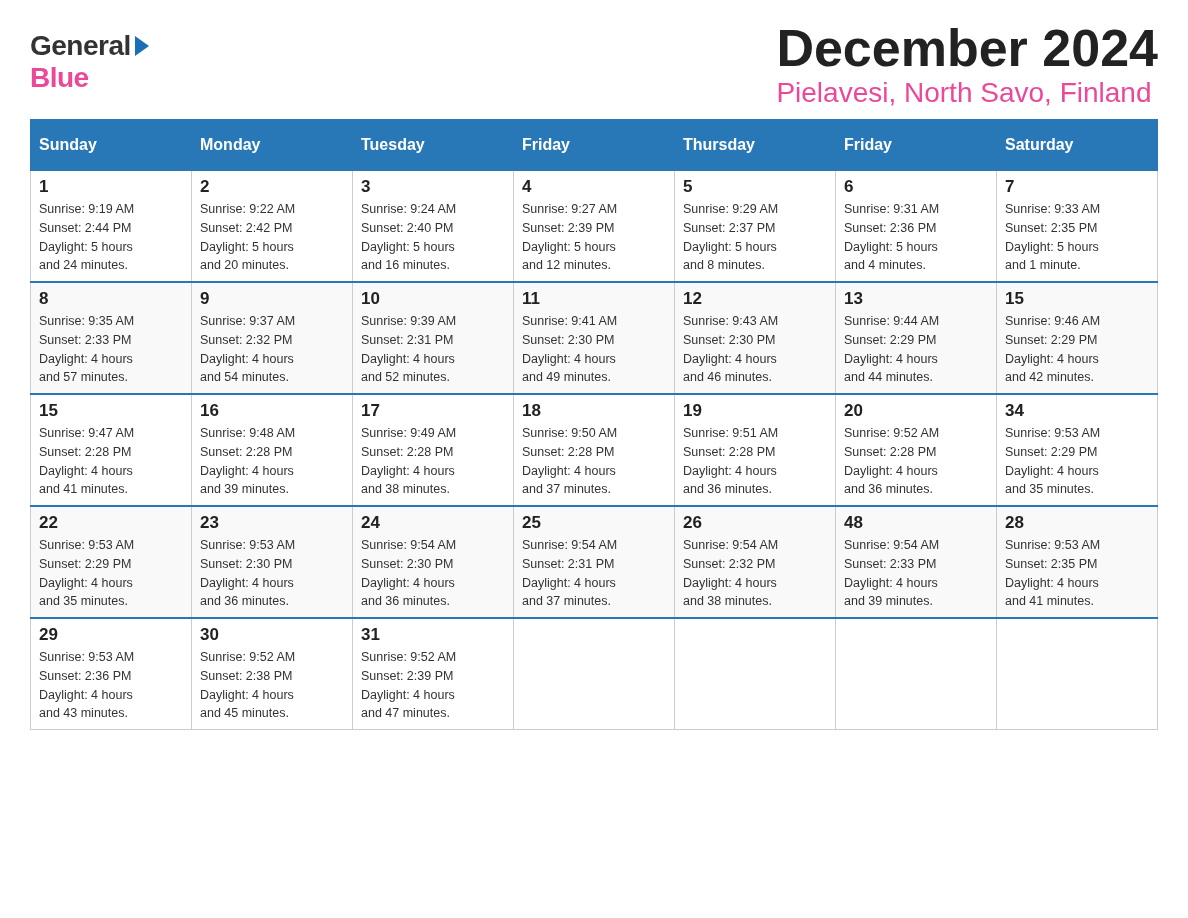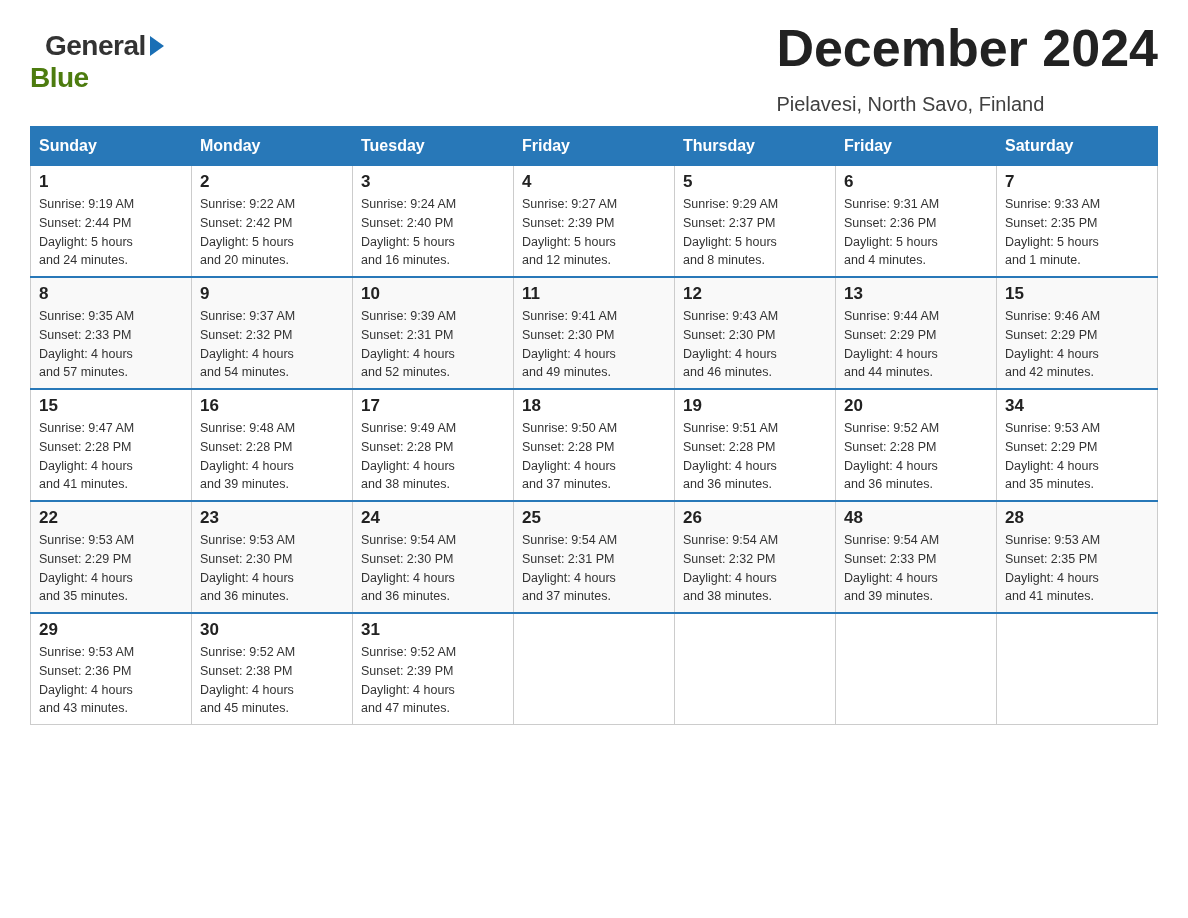--- a/index.html
+++ b/index.html
@@ -24,62 +24,61 @@
     }
     .logo-general {
       font-size: 28px;
       font-weight: bold;
       color: #333;
       letter-spacing: -0.5px;
     }
     .logo-blue {
       font-size: 28px;
       font-weight: bold;
-      color: #4d7c0f;
+      color: #ec4899;
       letter-spacing: -0.5px;
     }
     .logo-line1 {
       display: flex;
       align-items: center;
       gap: 0px;
-      margin-left: 15px;
     }
     .logo-arrow {
       width: 0;
       height: 0;
       border-left: 14px solid #1a6fb5;
       border-top: 10px solid transparent;
       border-bottom: 10px solid transparent;
       margin-left: 4px;
     }
     .title-block {
       text-align: left;
     }
     .month-title {
       font-size: 52px;
       font-weight: bold;
       color: #222;
       line-height: 1.1;
     }
     .location-title {
-      font-size: 20px;
-      color: #404040;
-      margin-top: 16px;
+      font-size: 28px;
+      color: #ec4899;
+      margin-top: 0;
     }
     .calendar-table {
       width: 100%;
       border-collapse: collapse;
       margin-top: 8px;
     }
     .calendar-table th {
       background-color: #2878b8;
       color: #fff;
       font-size: 16px;
       font-weight: bold;
-      padding: 10px 8px;
+      padding: 16px 8px;
       text-align: left;
       border: 1px solid #2878b8;
     }
     .calendar-table td {
       border: 1px solid #ccc;
       vertical-align: top;
       padding: 6px 8px;
       font-size: 13px;
       color: #222;
       width: 14.28%;

